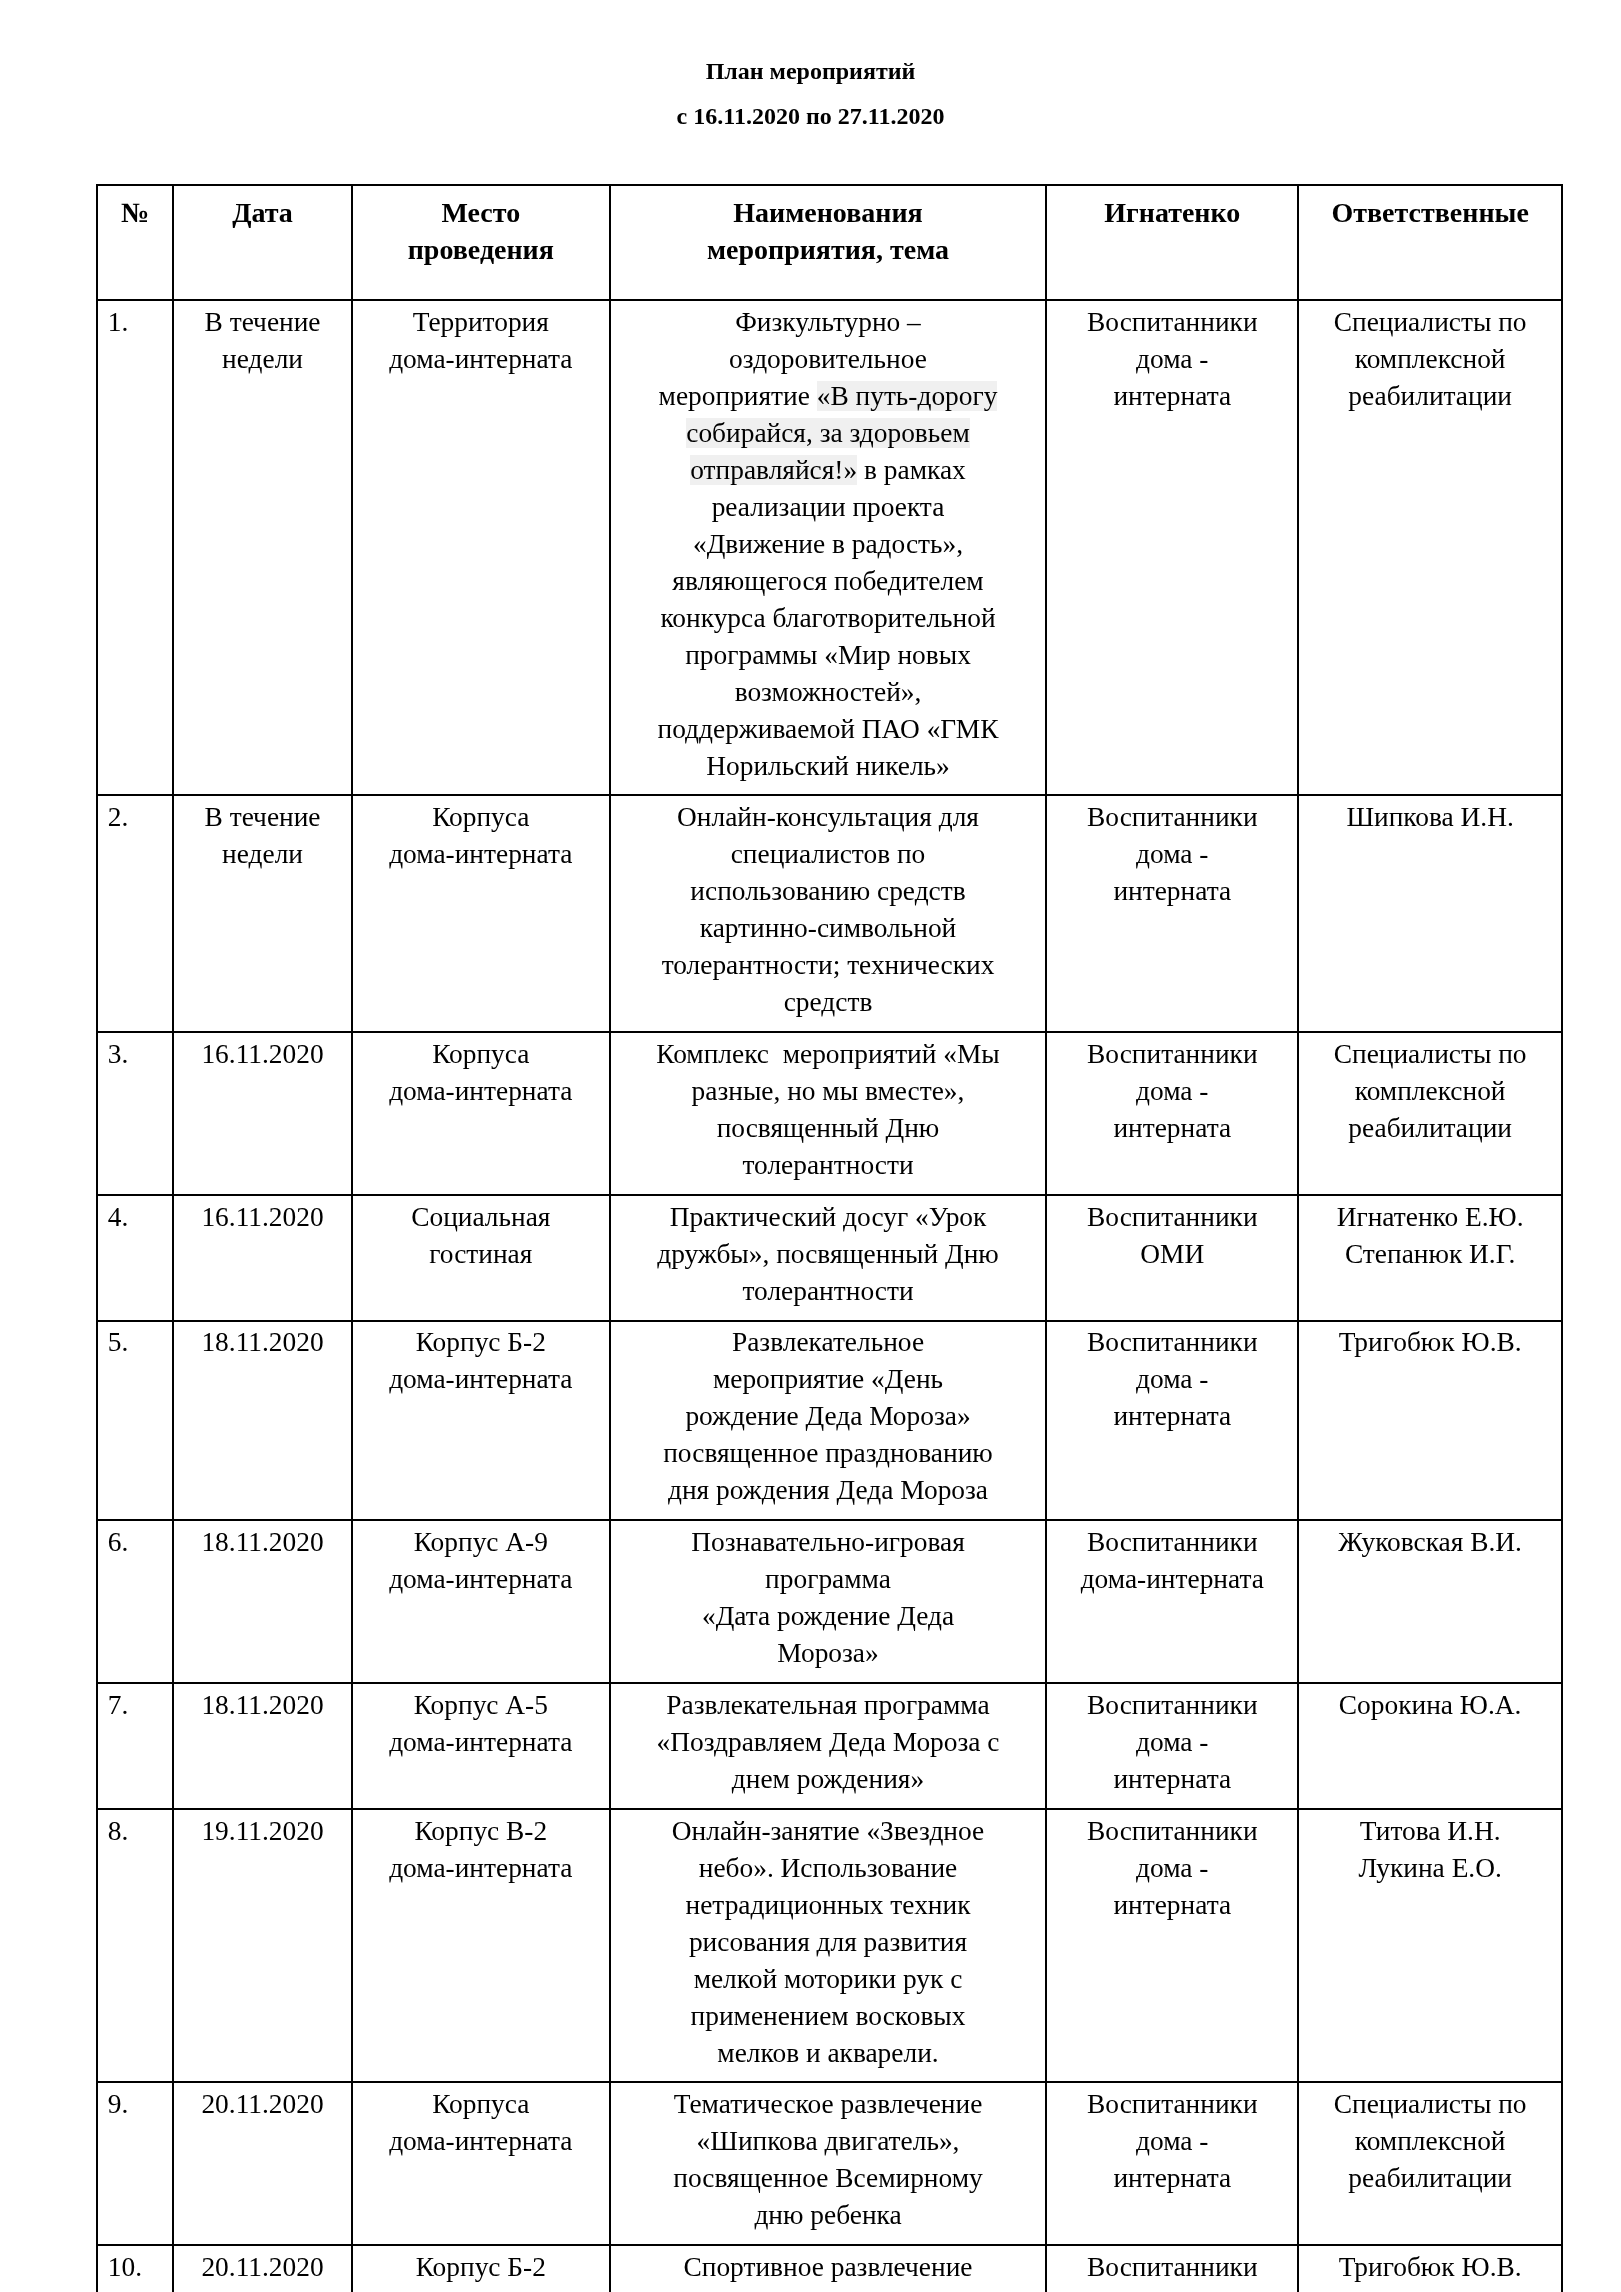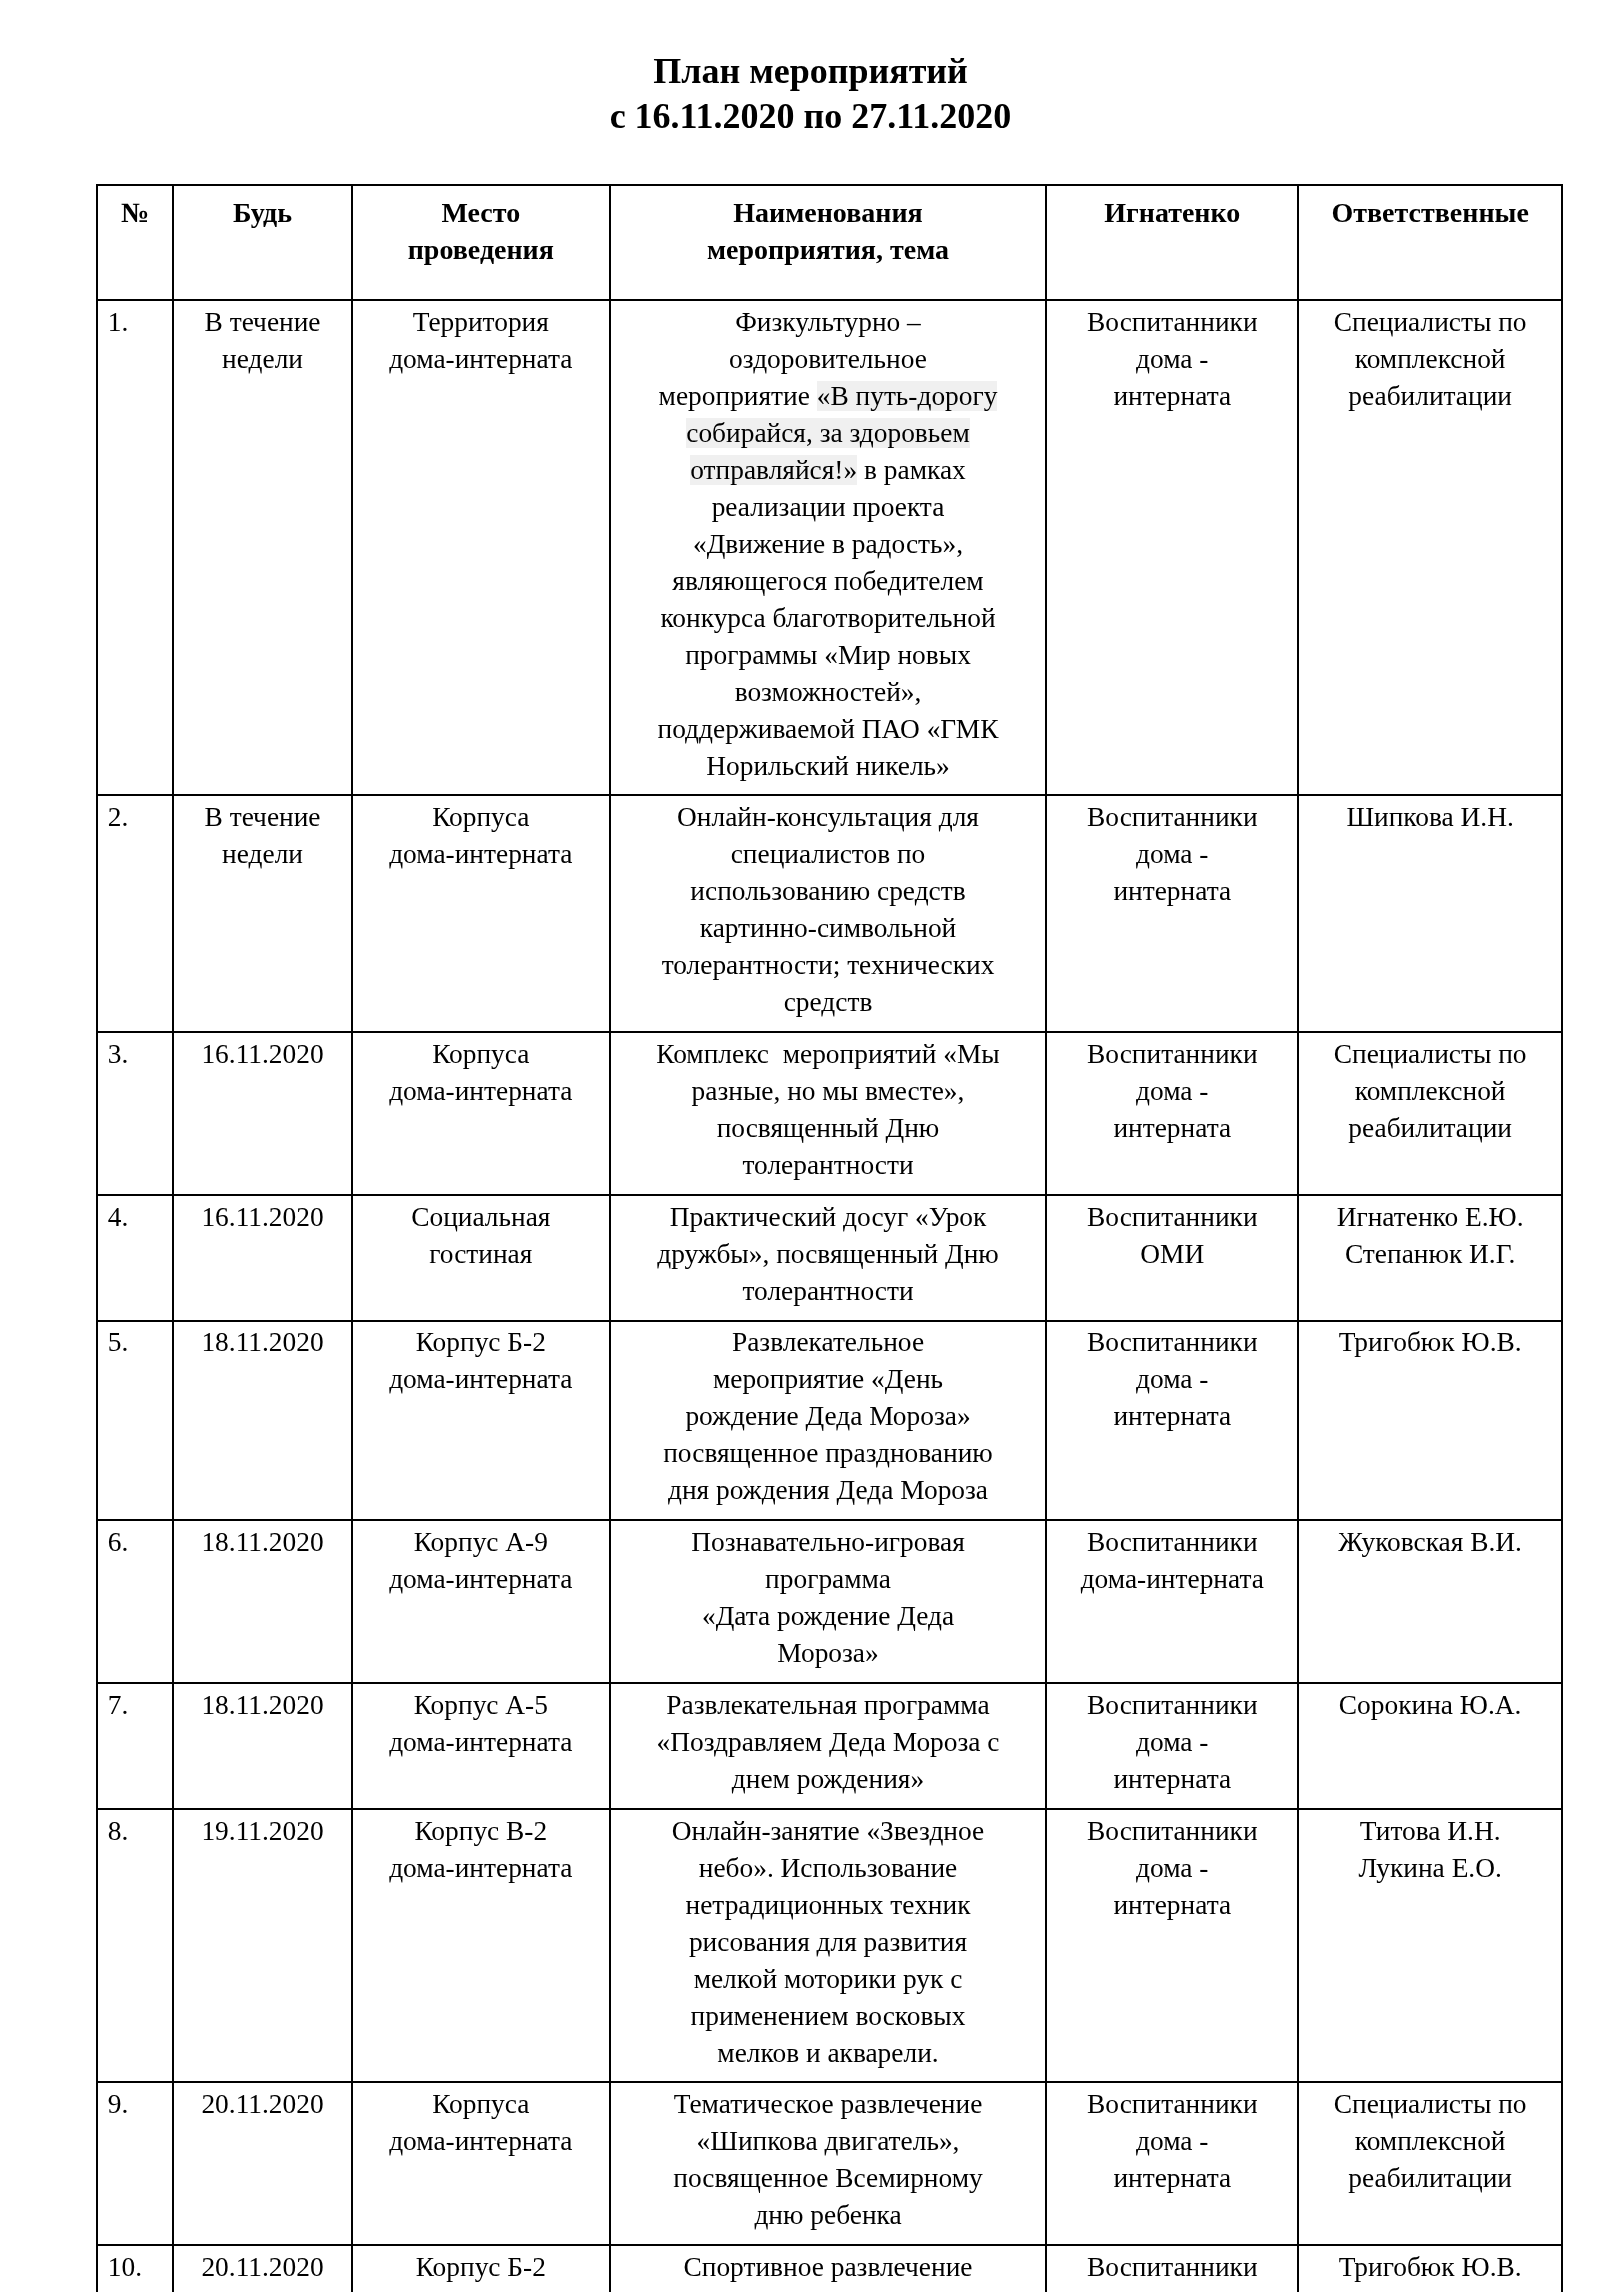--- a/index.html
+++ b/index.html
@@ -7,21 +7,21 @@
     position: relative;
     width: 1621px;
     min-height: 2293px;
     background: #ffffff;
     font-family: "Liberation Serif", "DejaVu Serif", serif;
     color: #000000;
     box-sizing: border-box;
   }
   .title-block { padding-top: 49px; text-align: center; }
   .doc-title, .doc-subtitle {
-    font-size: 36px;
+    font-size: 24px;
     font-weight: bold;
     line-height: 45px;
     text-align: center;
     white-space: pre-line;
   }
   table.plan {
     margin-left: 96px;
     margin-top: 45px;
     width: 1467px;
     border-collapse: collapse;
@@ -71,21 +71,21 @@
       <col class="c0">
         <col class="c1">
         <col class="c2">
         <col class="c3">
         <col class="c4">
         <col class="c5">
     </colgroup>
     <thead>
       <tr>
           <th>№</th>
-          <th>Будь</th>
+          <th>Дата</th>
           <th>Место
 проведения</th>
           <th>Наименования
 мероприятия, тема</th>
           <th>Игнатенко</th>
           <th>Ответственные</th>
         </tr>
     </thead>
     <tbody>
         <tr>

